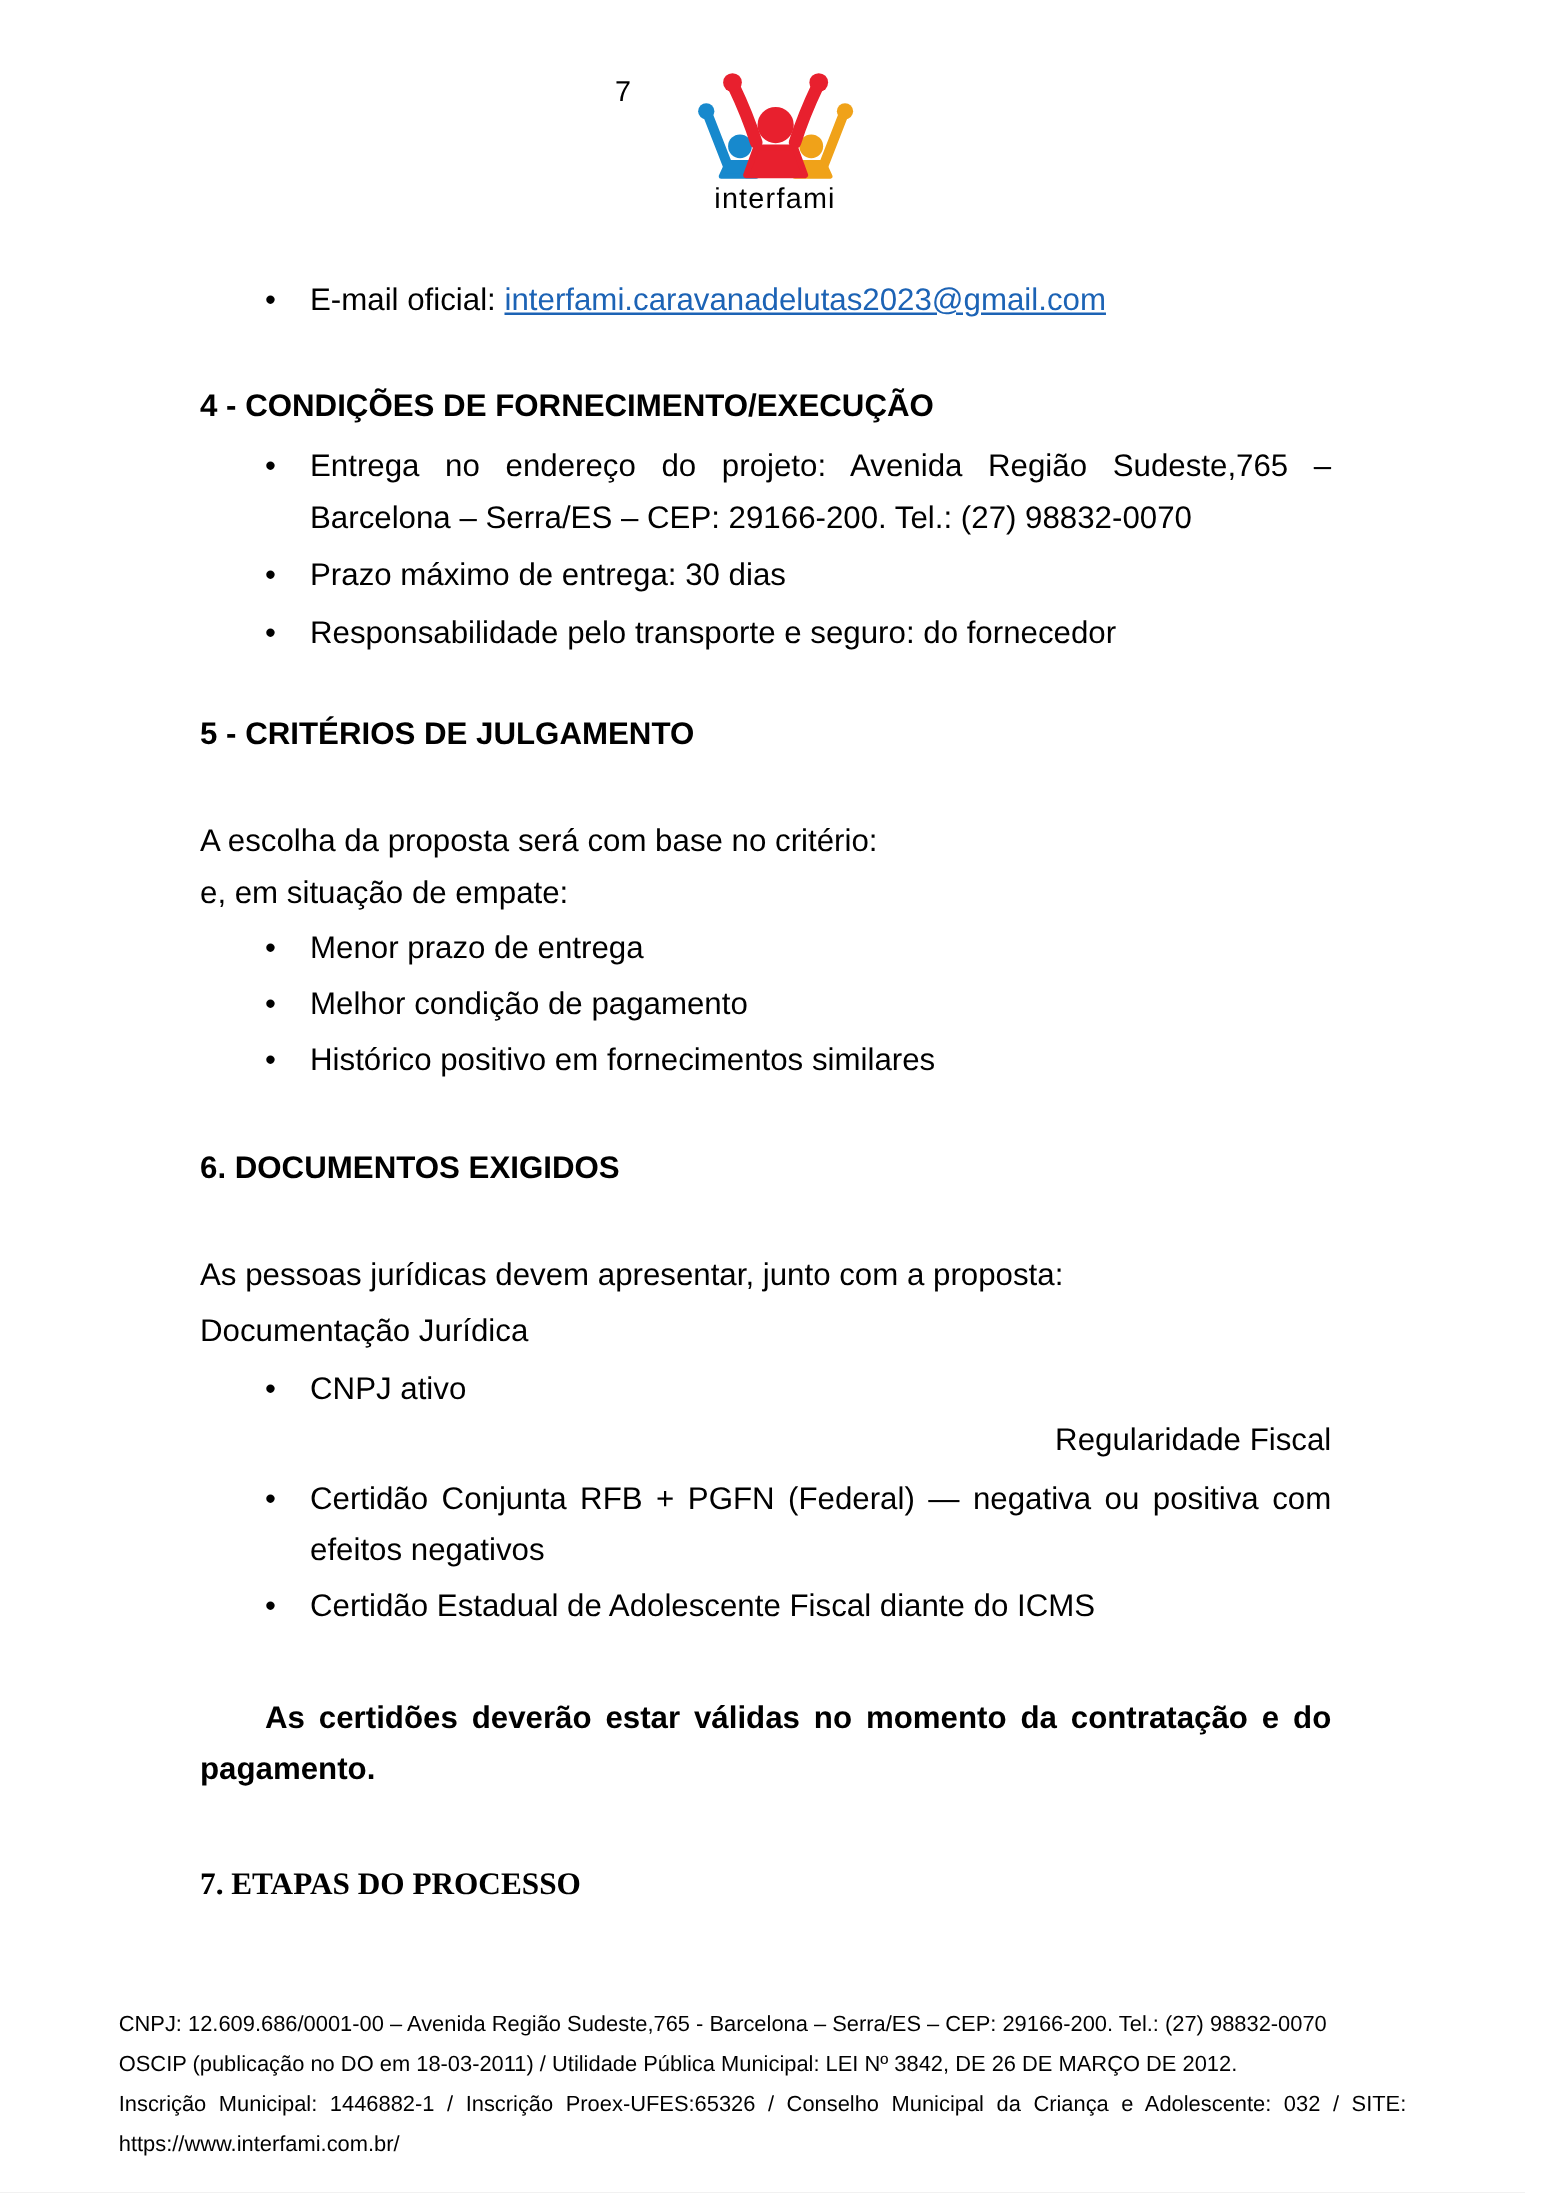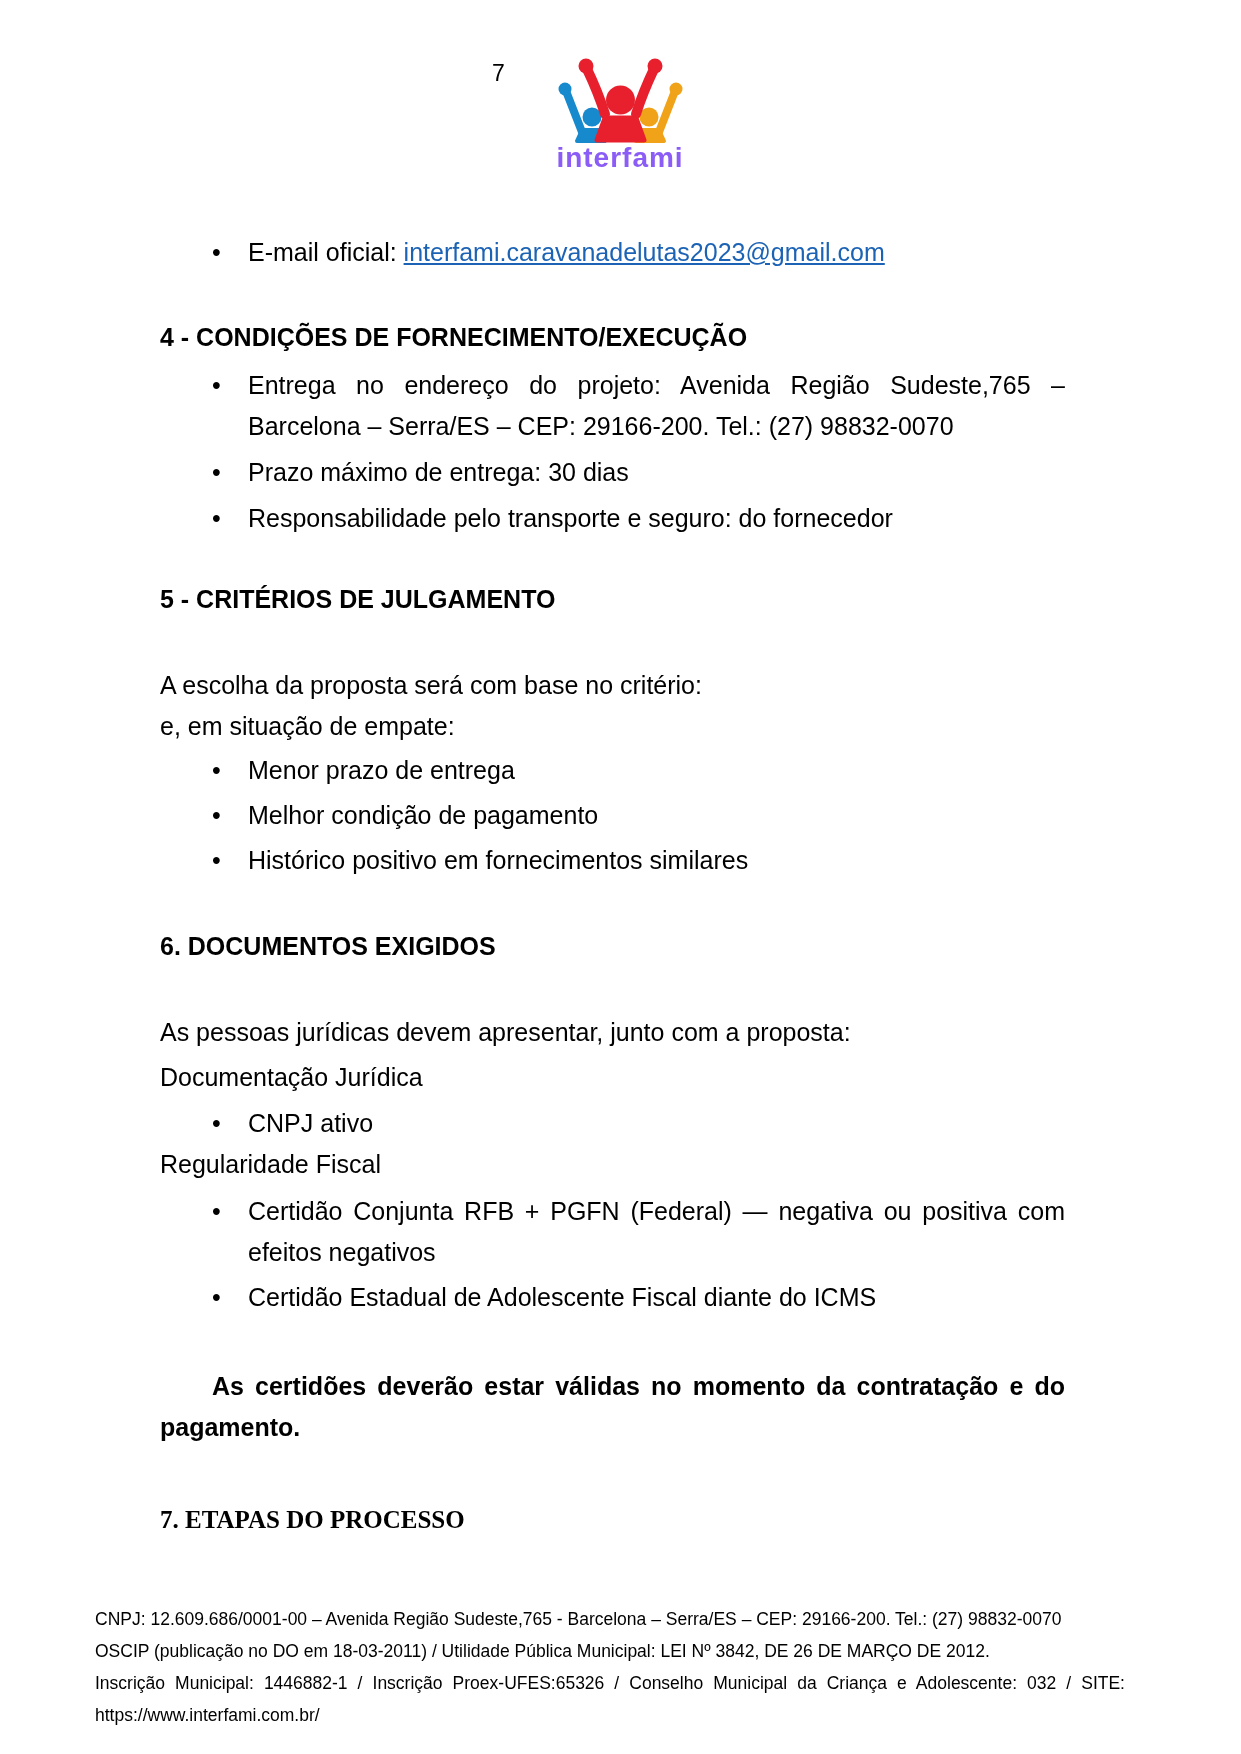--- a/index.html
+++ b/index.html
@@ -11,46 +11,46 @@
     font-family:"Liberation Sans",sans-serif;
     font-size:25px;line-height:41px;color:#000;
     overflow:hidden;
   }
   
   .header{position:relative;height:190px;}
   .page-number{position:absolute;left:492px;top:58px;font-size:23px;line-height:30px;}
   .logo{position:absolute;left:620px;top:56px;transform:translateX(-50%);text-align:center;width:200px;}
   .logo svg{display:block;margin:0 auto;}
   .logo-wordmark{
-    font-size:28px;font-weight:bold;color:#8b5cf6;
+    font-size:23px;font-weight:normal;color:#000000;
     letter-spacing:1px;line-height:32px;margin-top:-2px;
   }
   
   .content{margin:0 176px 0 160px;}
   .content ul{list-style:none;margin:0;padding:0;}
   .content li{position:relative;padding-left:88px;}
   .content li::before{content:"\2022";position:absolute;left:52px;top:0;}
   .content li + li{margin-top:5px;}
   .justify{text-align:justify;}
   .heading{font-weight:bold;}
 
-  #email-ul{margin-top:42px;}
+  #email-ul{margin-top:30px;}
   #h4{margin-top:44px;}
   #s4-ul{margin-top:7px;}
   #h5{margin-top:40px;}
   #s5-intro{margin-top:45px;}
   #s5-ul1{margin-top:8px;}
   #s5-tie{margin-top:0px;}
   #s5-ul2{margin-top:3px;}
   #s5-ul2 li + li{margin-top:4px;}
   #h6{margin-top:45px;}
   #s6-intro{margin-top:45px;}
   #s6-group1{margin-top:4px;}
   #s6-ul1{margin-top:5px;}
-  #s6-group2{margin-top:0px;}
+  #s6-group2{margin-top:0px;text-align:right;}
   #s6-ul2{margin-top:6px;}
   #s6-ul2 li + li{margin-top:4px;}
   #s6-note{margin-top:48px;font-weight:bold;text-align:justify;text-indent:52px;}
   #h7{margin-top:51px;font-family:Liberation Serif, serif;}
 
   .email-link{color:#1c63b5;text-decoration:underline;cursor:pointer;}
 
   
   .footer{
     position:absolute;left:95px;top:1603px;width:1030px;

